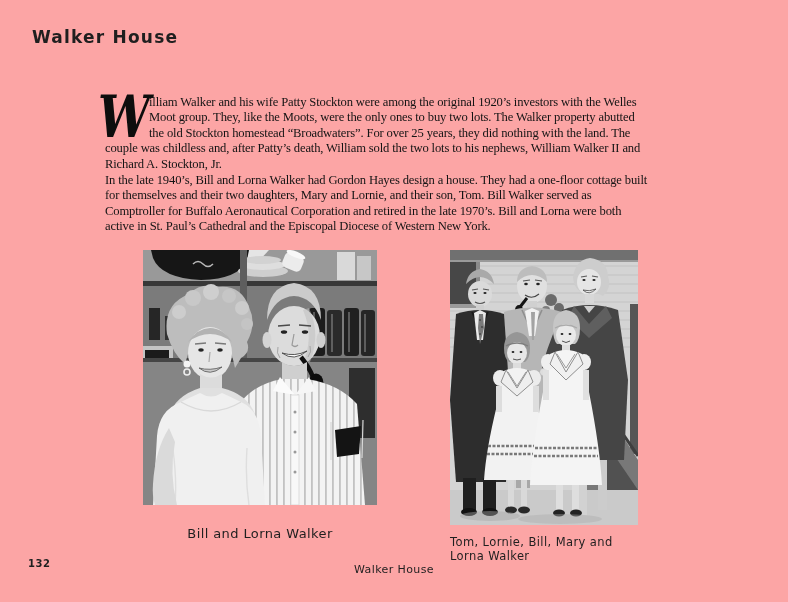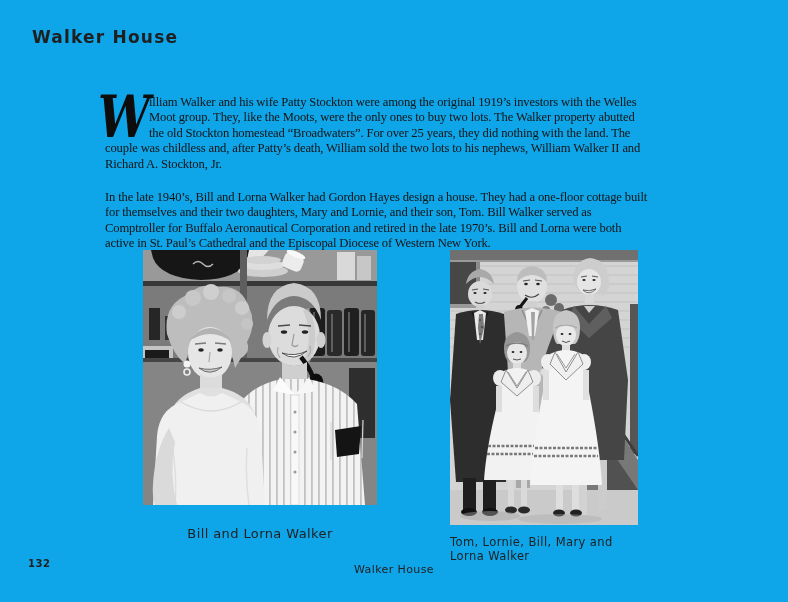--- a/index.html
+++ b/index.html
@@ -1,39 +1,39 @@
 <!DOCTYPE html>
 <html><head>
 <meta charset="utf-8">
 <style>
   html,body{margin:0;padding:0;background:#ffffff;}
   .page{
     position:relative;
     width:788px;height:602px;
-    background:#0ea5e9;
+    background:#fca5a5;
     overflow:hidden;
     font-family:"Liberation Serif","DejaVu Serif",serif;
     color:#141414;
   }
   .hand{
     font-family:"DejaVu Sans","Liberation Sans",sans-serif;
     color:#1f1f1f;
     letter-spacing:.4px;
   }
   .page-title{
     position:absolute;left:32px;top:27px;
     font-size:17px;font-weight:bold;letter-spacing:1.2px;
   }
   .textblock{
     position:absolute;left:105px;top:95px;width:588px;
     font-size:12.6px;line-height:15.4px;letter-spacing:-0.15px;
   }
   .textblock .line{white-space:nowrap;height:15.4px;}
   .p1 .line.indent{margin-left:44px;}
-  .p2{margin-top:18px;}
+  .p2{margin-top:1px;}
   .dropcap{
     position:absolute;left:98px;top:88px;
     font-family:"DejaVu Serif",serif;font-style:italic;font-weight:bold;
     font-size:58px;line-height:1;color:#0d0d0d;
     display:inline-block;transform:scaleX(.8);transform-origin:left top;
   }
   figure{margin:0;padding:0;position:absolute;}
   .photo-left{left:143px;top:250px;width:234px;height:255px;}
   .photo-right{left:450px;top:250px;width:188px;height:275px;}
   figure svg{display:block;width:100%;height:100%;}
@@ -58,21 +58,21 @@
 <body>
 
 <div class="page">
 
   <div class="page-title hand">Walker House</div>
 
   <span class="dropcap">W</span>
 
   <div class="textblock">
     <div class="p1">
-      <div class="line indent">illiam Walker and his wife Patty Stockton were among the original 1919’s investors with the Welles</div>
+      <div class="line indent">illiam Walker and his wife Patty Stockton were among the original 1920’s investors with the Welles</div>
       <div class="line indent">Moot group. They, like the Moots, were the only ones to buy two lots. The Walker property abutted</div>
       <div class="line indent">the old Stockton homestead “Broadwaters”. For over 25 years, they did nothing with the land. The</div>
       <div class="line">couple was childless and, after Patty’s death, William sold the two lots to his nephews, William Walker II and</div>
       <div class="line">Richard A. Stockton, Jr.</div>
     </div>
     <div class="p2">
       <div class="line">In the late 1940’s, Bill and Lorna Walker had Gordon Hayes design a house. They had a one-floor cottage built</div>
       <div class="line">for themselves and their two daughters, Mary and Lornie, and their son, Tom. Bill Walker served as</div>
       <div class="line">Comptroller for Buffalo Aeronautical Corporation and retired in the late 1970’s. Bill and Lorna were both</div>
       <div class="line">active in St. Paul’s Cathedral and the Episcopal Diocese of Western New York.</div>

